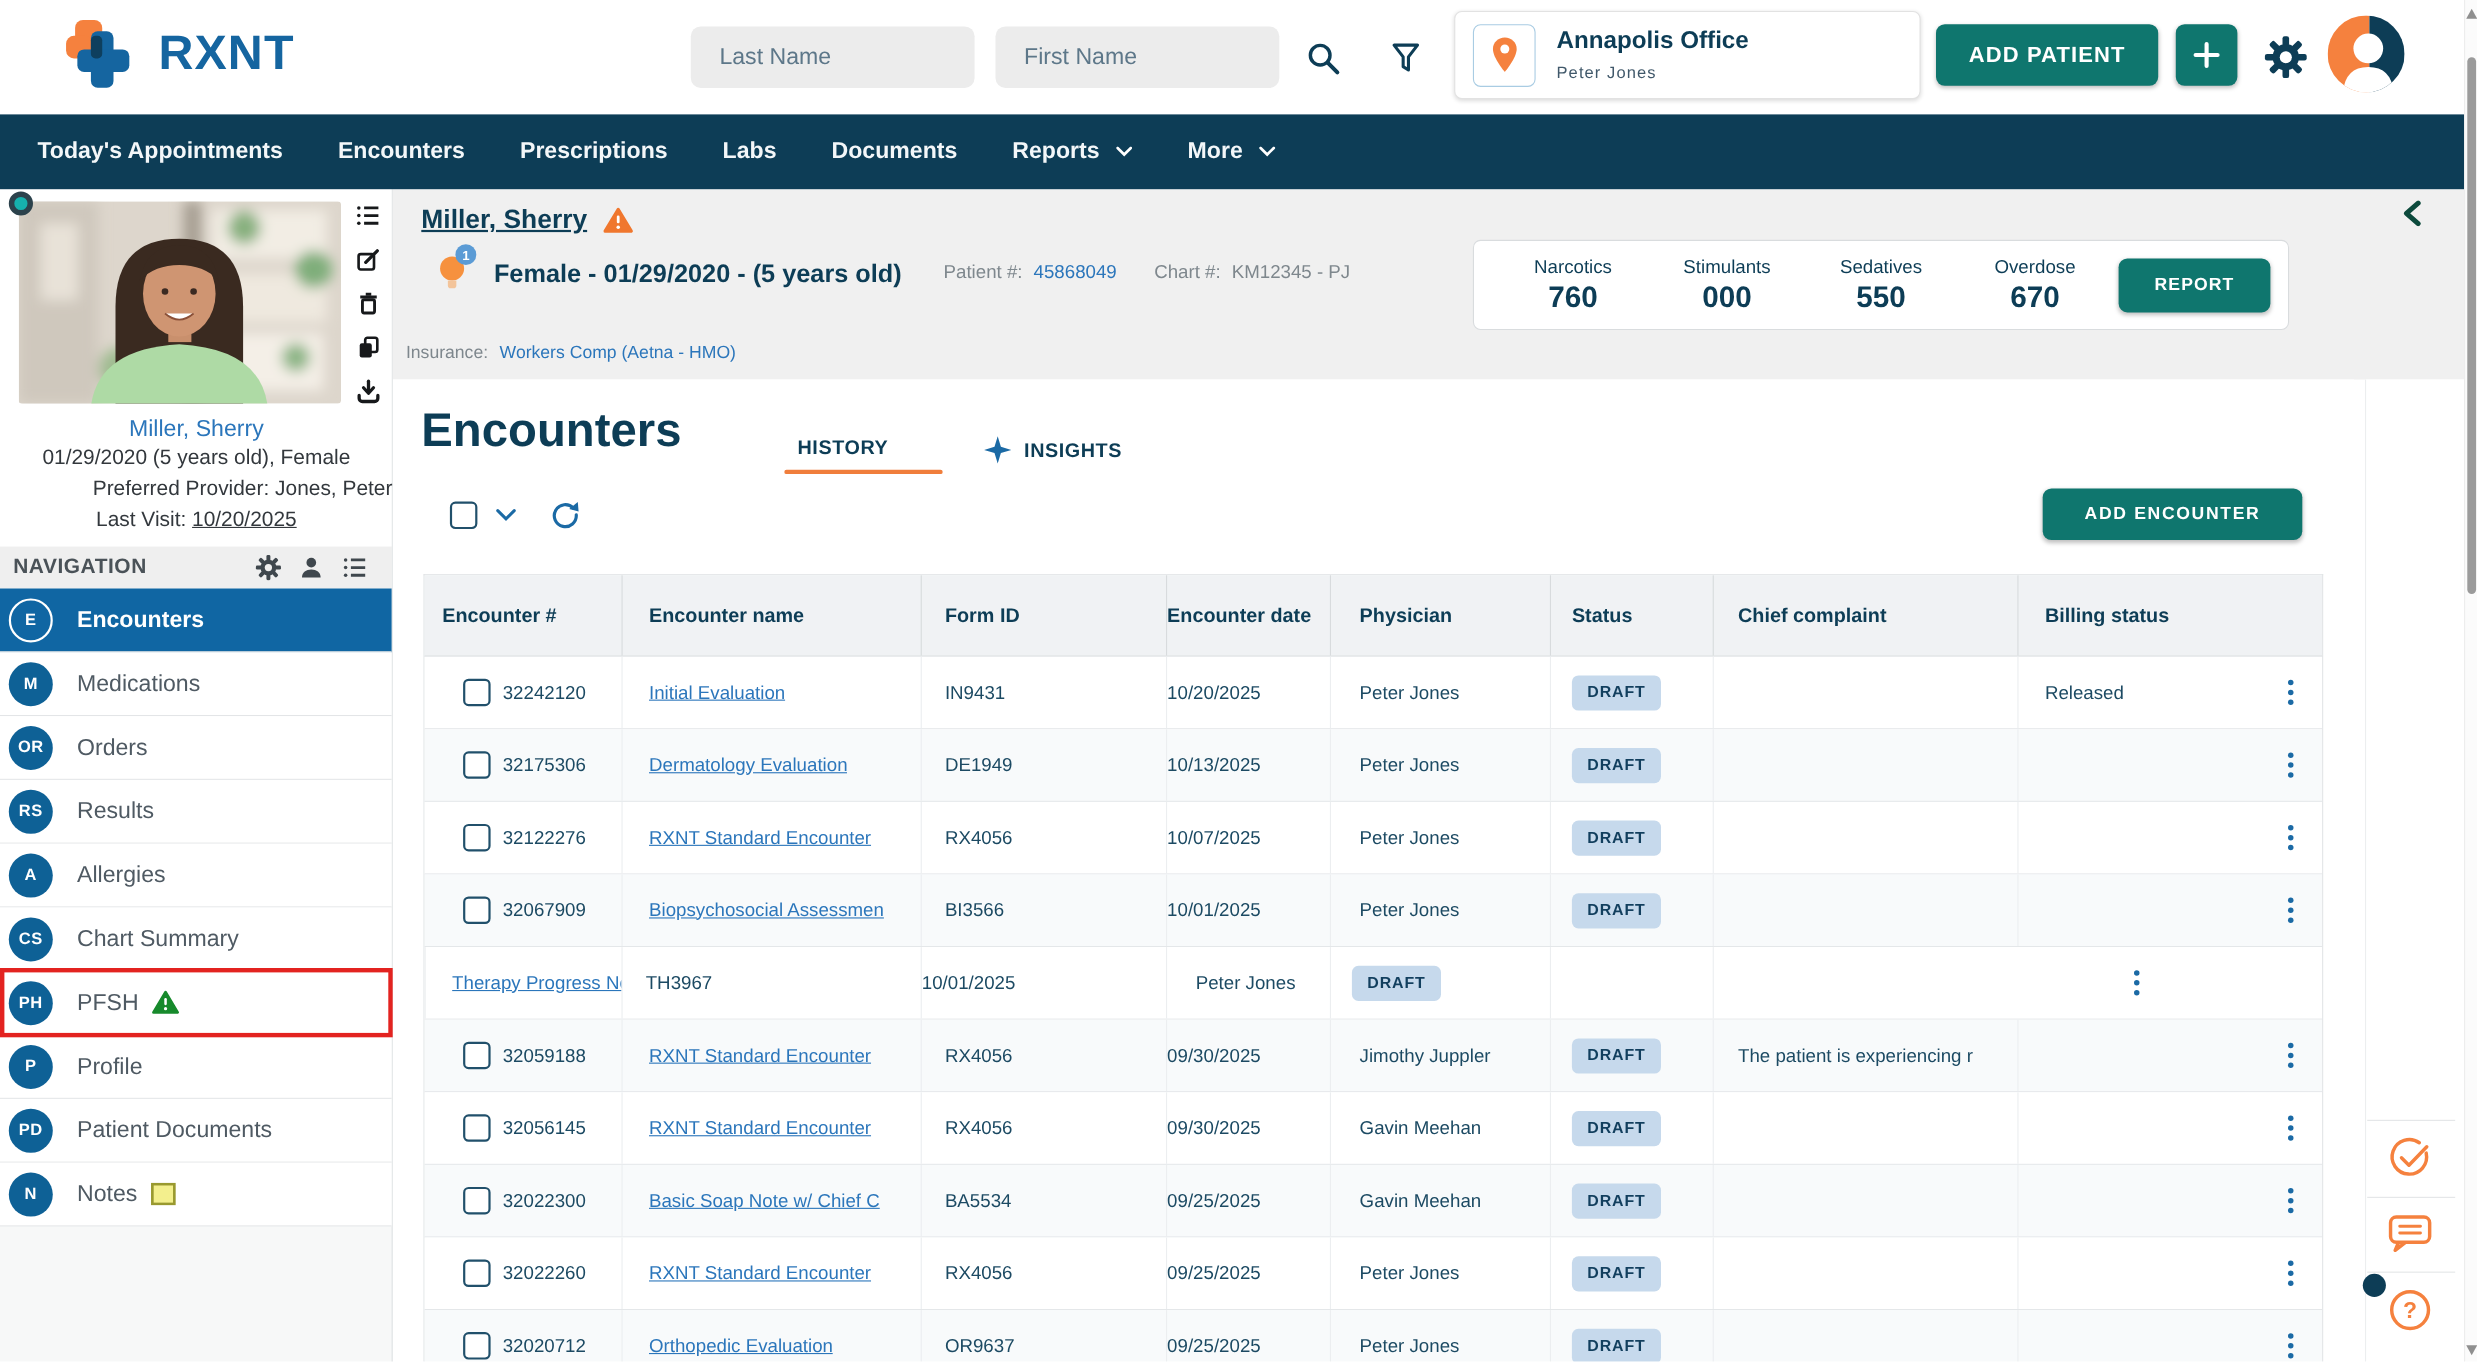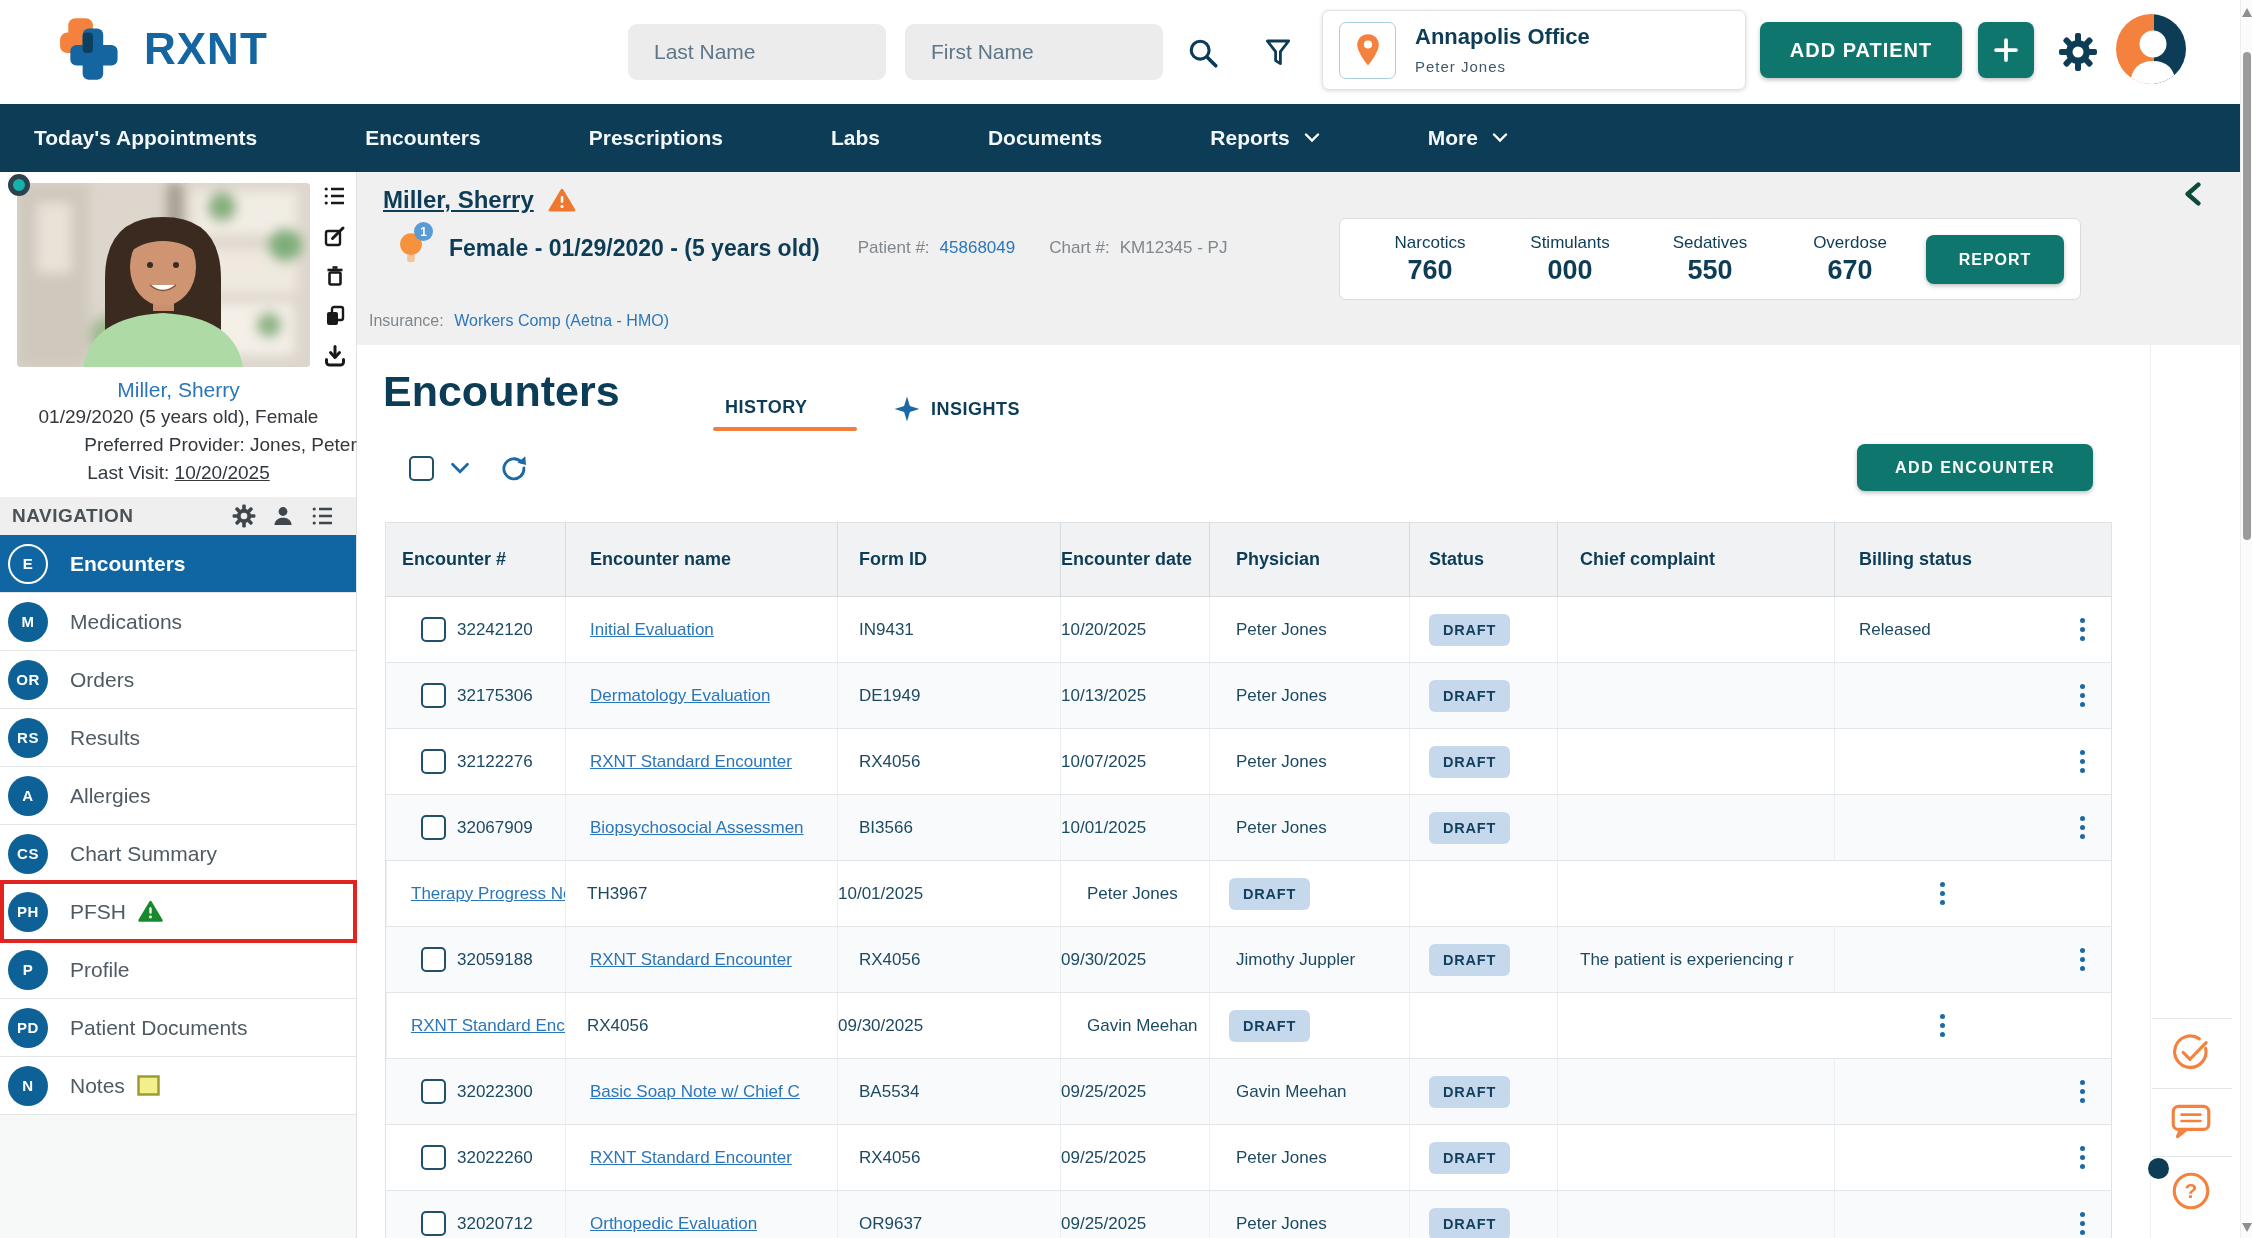--- a/index.html
+++ b/index.html
@@ -27,21 +27,21 @@
               letter-spacing:1px; cursor:pointer; box-shadow:0 2px 4px rgba(0,0,0,.25);
               font-family:"Liberation Sans","DejaVu Sans",sans-serif; }
   .add-patient { position:absolute; left:1760px; top:22px; width:202px; height:56px; font-size:20px; }
   .plus-btn { position:absolute; left:1978px; top:22px; width:56px; height:56px; font-size:34px; display:flex;
               align-items:center; justify-content:center; }
   .gear-top { position:absolute; left:2058px; top:32px; cursor:pointer; }
   .avatar { position:absolute; left:2116px; top:14px; width:70px; height:70px; border-radius:50%; cursor:pointer; }
 
   
   .mainnav { position:absolute; left:0; top:104px; width:2240px; height:68px; background:#0d3d56;
-             display:flex; align-items:center; padding-left:34px; gap:108px; z-index:5; }
+             display:flex; align-items:center; padding-left:34px; gap:50px; z-index:5; }
   .nav-item { color:#f3f7f9; font-size:21px; font-weight:600; display:flex; align-items:center; gap:14px;
               cursor:pointer; white-space:nowrap; }
 
   
   .sidebar { position:absolute; left:0; top:172px; width:357px; height:1066px; background:#f7f8f8;
              border-right:1px solid #dfe1e3; z-index:4; }
   .photo-card { position:relative; width:100%; height:325px; background:#fff; }
   .photo-wrap { position:absolute; left:17px; top:11px; width:293px; height:184px; }
   .photo-wrap svg { border-radius:3px; display:block; }
   .status-dot { position:absolute; left:-9px; top:-9px; width:22px; height:22px; border-radius:50%;
@@ -655,20 +655,24 @@
             <div class="tcell c-bill bl"></div>
             <div class="tcell c-kebab">
               <span class="kebab">
                 <span class="kdot"></span>
                 <span class="kdot"></span>
                 <span class="kdot"></span>
               </span>
             </div>
           </div>
           <div class="trow">
+            <div class="tcell c-id">
+              <span class="sel-box"></span>
+              <span>32056145</span>
+            </div>
             <div class="tcell c-name bl">
               <span class="enc-link">RXNT Standard Encounter</span>
             </div>
             <div class="tcell c-form bl">RX4056</div>
             <div class="tcell c-date bl">09/30/2025</div>
             <div class="tcell c-phys bl">Gavin Meehan</div>
             <div class="tcell c-status bl">
               <span class="badge-draft">DRAFT</span>
             </div>
             <div class="tcell c-chief bl"></div>

